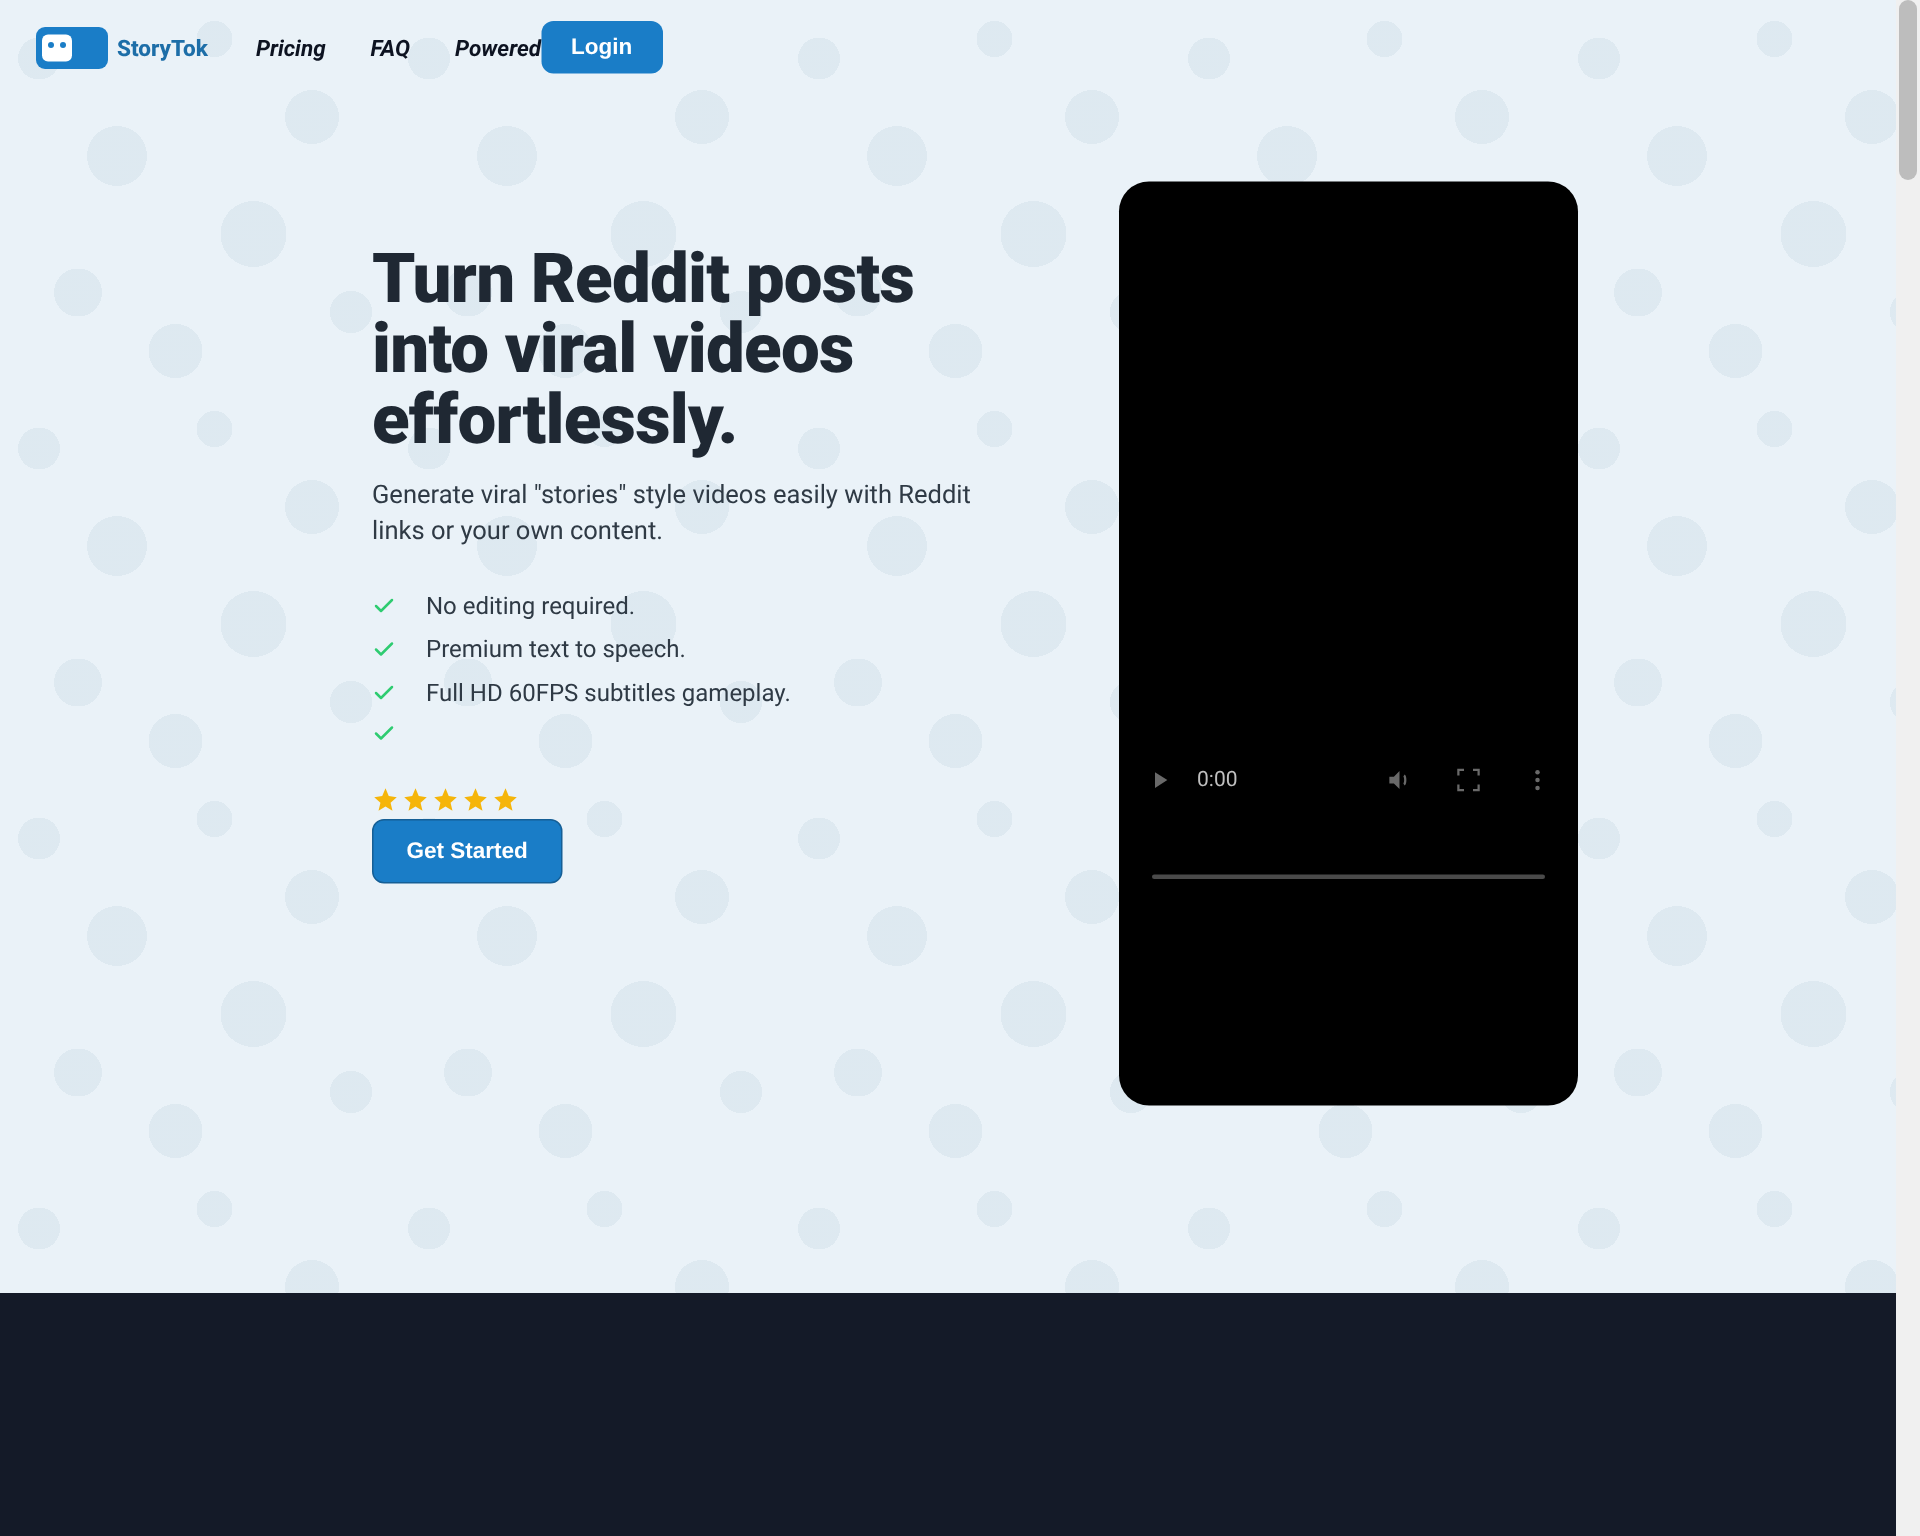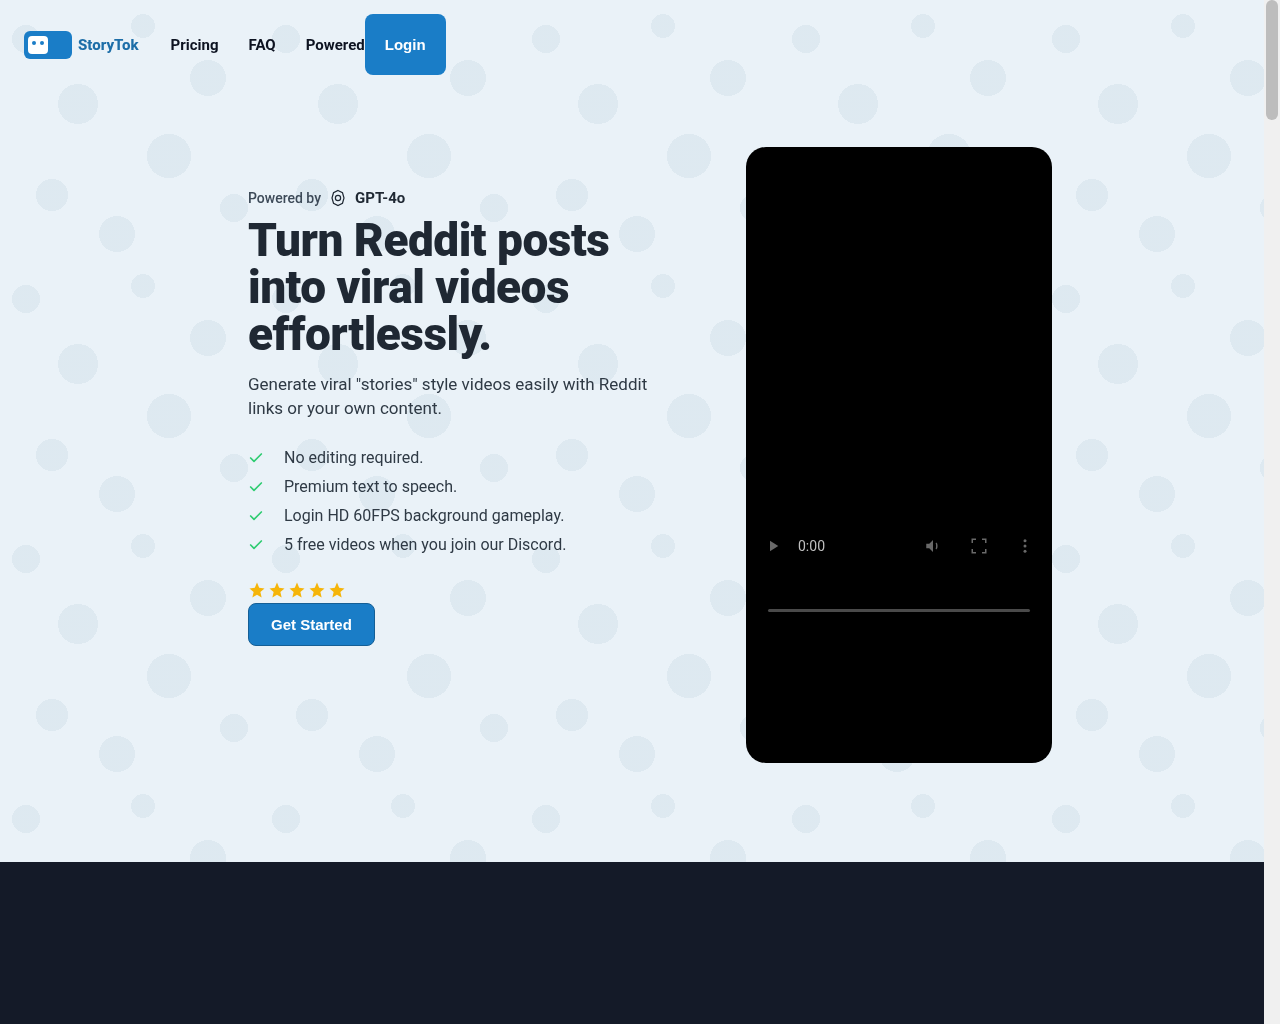--- a/index.html
+++ b/index.html
@@ -80,33 +80,34 @@
     .logo-robot::before { left: 4px; }
     .logo-robot::after { right: 4px; }
     .logo-text {
       color: #1d6ea8;
       font-weight: 800;
       font-size: 15px;
     }
     .nav-links {
       display: flex;
       gap: 30px;
+      font-style: italic;
     }
     .nav-link {
       color: #0d1321;
       font-weight: 700;
       font-size: 15px;
       cursor: pointer;
     }
     .login-btn {
       background: #1a7dc7;
       color: #fff;
       font-weight: 700;
       font-size: 15px;
-      padding: 22px 20px;
+      padding: 9px 20px;
       border-radius: 8px;
       border: none;
       cursor: pointer;
     }
     .hero {
       position: relative;
       z-index: 5;
       display: flex;
       padding: 100px 60px 0 248px;
       gap: 40px;
@@ -287,54 +288,45 @@
       <span class="nav-link">Pricing</span>
       <span class="nav-link">FAQ</span>
       <span class="nav-link">Powered</span>
     </div>
   </div>
   <button class="login-btn">Login</button>
 </nav>
 
 <section class="hero">
   <div class="hero-left">
-    <div class="powered">
-      <span>Powered by</span>
-      <svg class="powered-icon" viewBox="0 0 24 24" fill="none" stroke="#1f2833" stroke-width="1.6">
-        <path d="M12 2 L18 5 L20 12 L18 19 L12 22 L6 19 L4 12 L6 5 Z"></path>
-        <circle cx="12" cy="12" r="3.5"></circle>
-      </svg>
-      <span class="powered-model">GPT-4o</span>
-    </div>
     <h1 class="headline">Turn Reddit posts into viral videos effortlessly.</h1>
     <p class="subhead">Generate viral "stories" style videos easily with Reddit links or your own content.</p>
     <ul class="features">
       <li class="feature-item">
         <svg class="check" viewBox="0 0 24 24" fill="none" stroke="#2ecc71" stroke-width="2.5" stroke-linecap="round" stroke-linejoin="round">
             <polyline points="20 6 9 17 4 12"></polyline>
           </svg>
         <span>No editing required.</span>
       </li>
       <li class="feature-item">
         <svg class="check" viewBox="0 0 24 24" fill="none" stroke="#2ecc71" stroke-width="2.5" stroke-linecap="round" stroke-linejoin="round">
             <polyline points="20 6 9 17 4 12"></polyline>
           </svg>
         <span>Premium text to speech.</span>
       </li>
       <li class="feature-item">
         <svg class="check" viewBox="0 0 24 24" fill="none" stroke="#2ecc71" stroke-width="2.5" stroke-linecap="round" stroke-linejoin="round">
             <polyline points="20 6 9 17 4 12"></polyline>
           </svg>
-        <span>Login HD 60FPS background gameplay.</span>
+        <span>Full HD 60FPS subtitles gameplay.</span>
       </li>
       <li class="feature-item">
         <svg class="check" viewBox="0 0 24 24" fill="none" stroke="#2ecc71" stroke-width="2.5" stroke-linecap="round" stroke-linejoin="round">
             <polyline points="20 6 9 17 4 12"></polyline>
           </svg>
-        <span>5 free videos when you join our Discord.</span>
       </li>
     </ul>
     <div class="stars">
       <svg class="star" viewBox="0 0 24 24" fill="#f5b50a">
           <path d="M12 2l2.9 6.9L22 10l-5.5 4.8L18.2 22 12 18.3 5.8 22l1.7-7.2L2 10l7.1-1.1L12 2z"></path>
         </svg>
       <svg class="star" viewBox="0 0 24 24" fill="#f5b50a">
           <path d="M12 2l2.9 6.9L22 10l-5.5 4.8L18.2 22 12 18.3 5.8 22l1.7-7.2L2 10l7.1-1.1L12 2z"></path>
         </svg>
       <svg class="star" viewBox="0 0 24 24" fill="#f5b50a">

